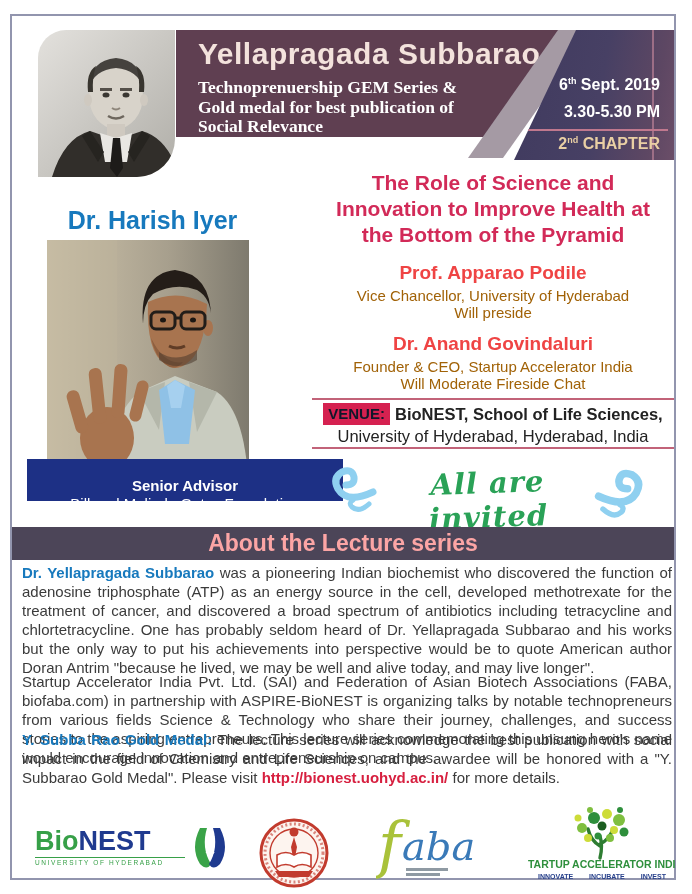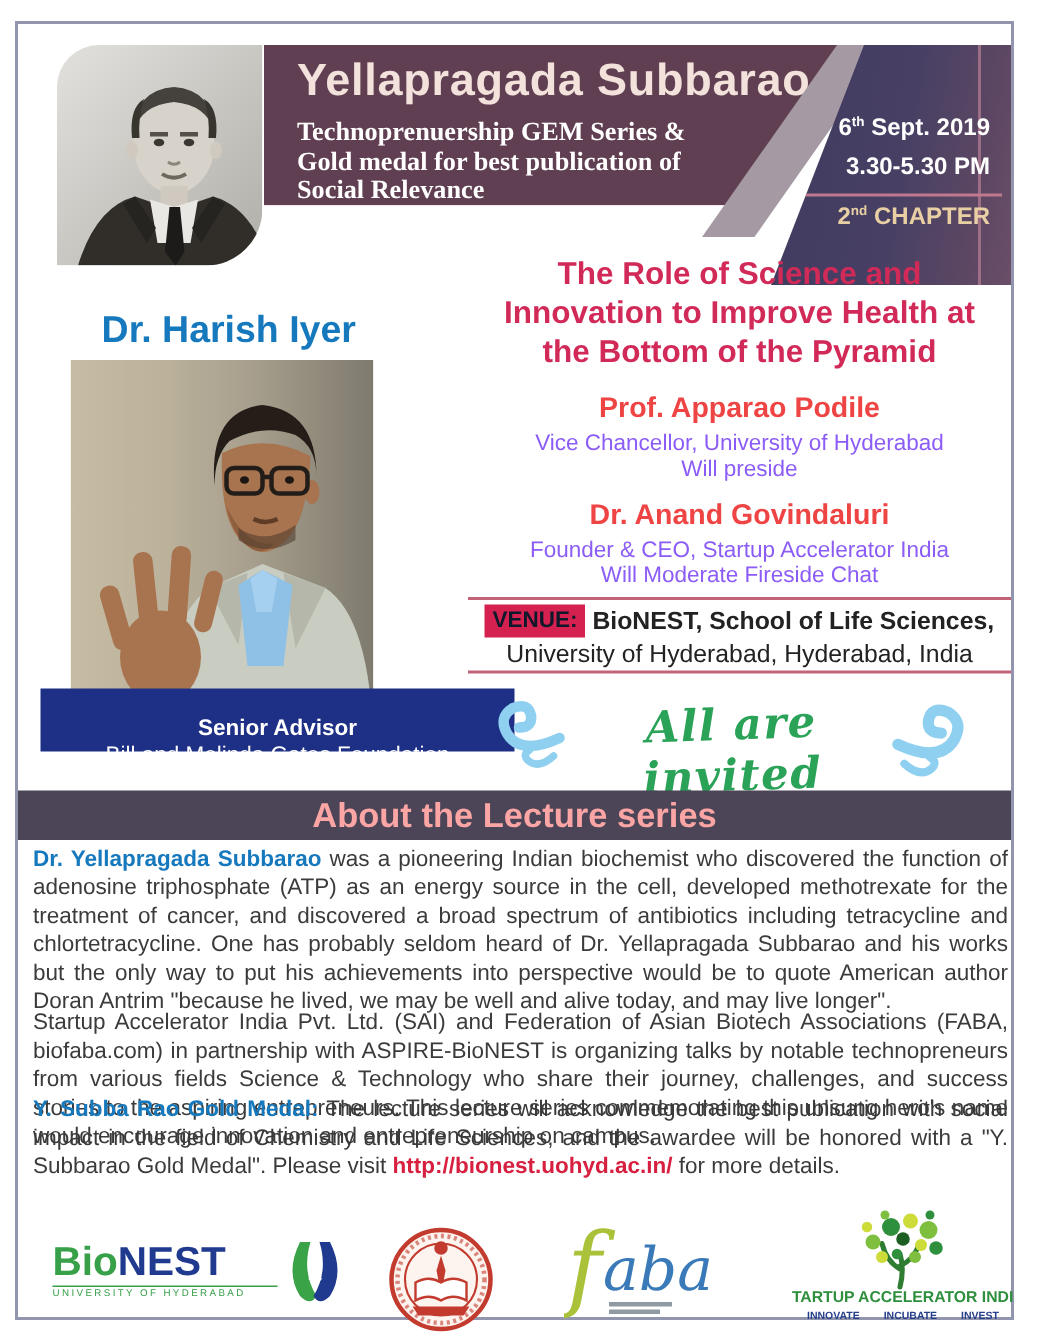--- a/index.html
+++ b/index.html
@@ -12,21 +12,21 @@
            border:2px solid #9295ae; background:#ffffff; }
 
   
   .banner-maroon { left:176px; top:30px; width:384px; height:107px; background:#5f3f51;
     clip-path:polygon(0 0,100% 0,calc(100% - 75px) 100%,0 100%); padding:7px 0 0 22px; }
   .banner-title { color:#f3e2dc; font-size:30px; font-weight:bold; letter-spacing:.5px; }
   .banner-sub  { color:#ffffff; font-family:"Liberation Serif", serif; font-weight:bold;
                  font-size:17.5px; line-height:19.5px; width:300px; margin-top:7px; }
   .stripe-gray { left:468px; top:30px; width:135px; height:128px; background:#a59aa4;
     clip-path:polygon(90px 0,125px 0,35px 100%,0 100%); }
-  .badge-dark { left:506px; top:30px; width:168px; height:160px;
+  .badge-dark { left:506px; top:30px; width:168px; height:130px;
     background:linear-gradient(100deg,#3f3a5e 0%,#474064 55%,#5d4763 85%,#6b4e68 100%);
     clip-path:polygon(70px 0,100% 0,100% 100%,8px 100%); }
   .badge-vline { left:146px; top:0; width:2px; height:100%; background:#a8758c; opacity:.85; }
   .badge-date, .badge-time { position:absolute; right:14px; color:#ffffff;
     font-weight:bold; font-size:16px; white-space:nowrap; }
   .badge-date { top:46px; } .badge-time { top:73px; }
   .badge-hr  { left:14px; top:99px; right:6px; height:2px; background:#c0788e; position:absolute; }
   .badge-chapter { position:absolute; right:14px; top:105px; color:#e9cfa4;
     font-weight:bold; font-size:16px; white-space:nowrap; }
   sup { font-size:9px; }
@@ -40,21 +40,21 @@
   .photo-harish { left:47px; top:240px; width:202px; height:257px; overflow:hidden; }
   .senior-banner { left:27px; top:459px; width:316px; height:42px; background:#1d3085;
     color:#ffffff; text-align:center; padding-top:18px; }
   .senior-role { font-weight:bold; font-size:15px; line-height:18px; }
   .senior-org  { font-size:15px; line-height:18px; }
 
   
   .talk-title { left:335px; top:170px; width:316px; text-align:center;
     color:#d22a58; font-weight:bold; font-size:21px; line-height:26px; }
   .guest-name { color:#ef4444; font-weight:bold; font-size:19px; }
-  .guest-line { color:#8b5cf6; font-size:15px; }
+  .guest-line { color:#a16207; font-size:15px; }
   .g-center { text-align:center; width:360px; left:313px; }
   .venue-hr { left:312px; width:362px; height:2px; background:#c26379; }
   .venue-row { left:312px; top:403px; width:362px; text-align:center; white-space:nowrap; }
   .venue-label { display:inline-block; background:#d52150; color:#0f172a;
     font-weight:bold; font-size:15px; padding:2px 5px 3px 5px; vertical-align:1px; }
   .venue-main { color:#222222; font-weight:bold; font-size:16.5px; margin-left:5px; }
   .venue-line2 { left:312px; top:427px; width:362px; text-align:center;
     color:#222222; font-size:16.5px; }
   .invite-text { left:382px; top:466px; width:212px; text-align:center;
     font-family:"DejaVu Serif", serif; font-style:italic; font-weight:bold;

